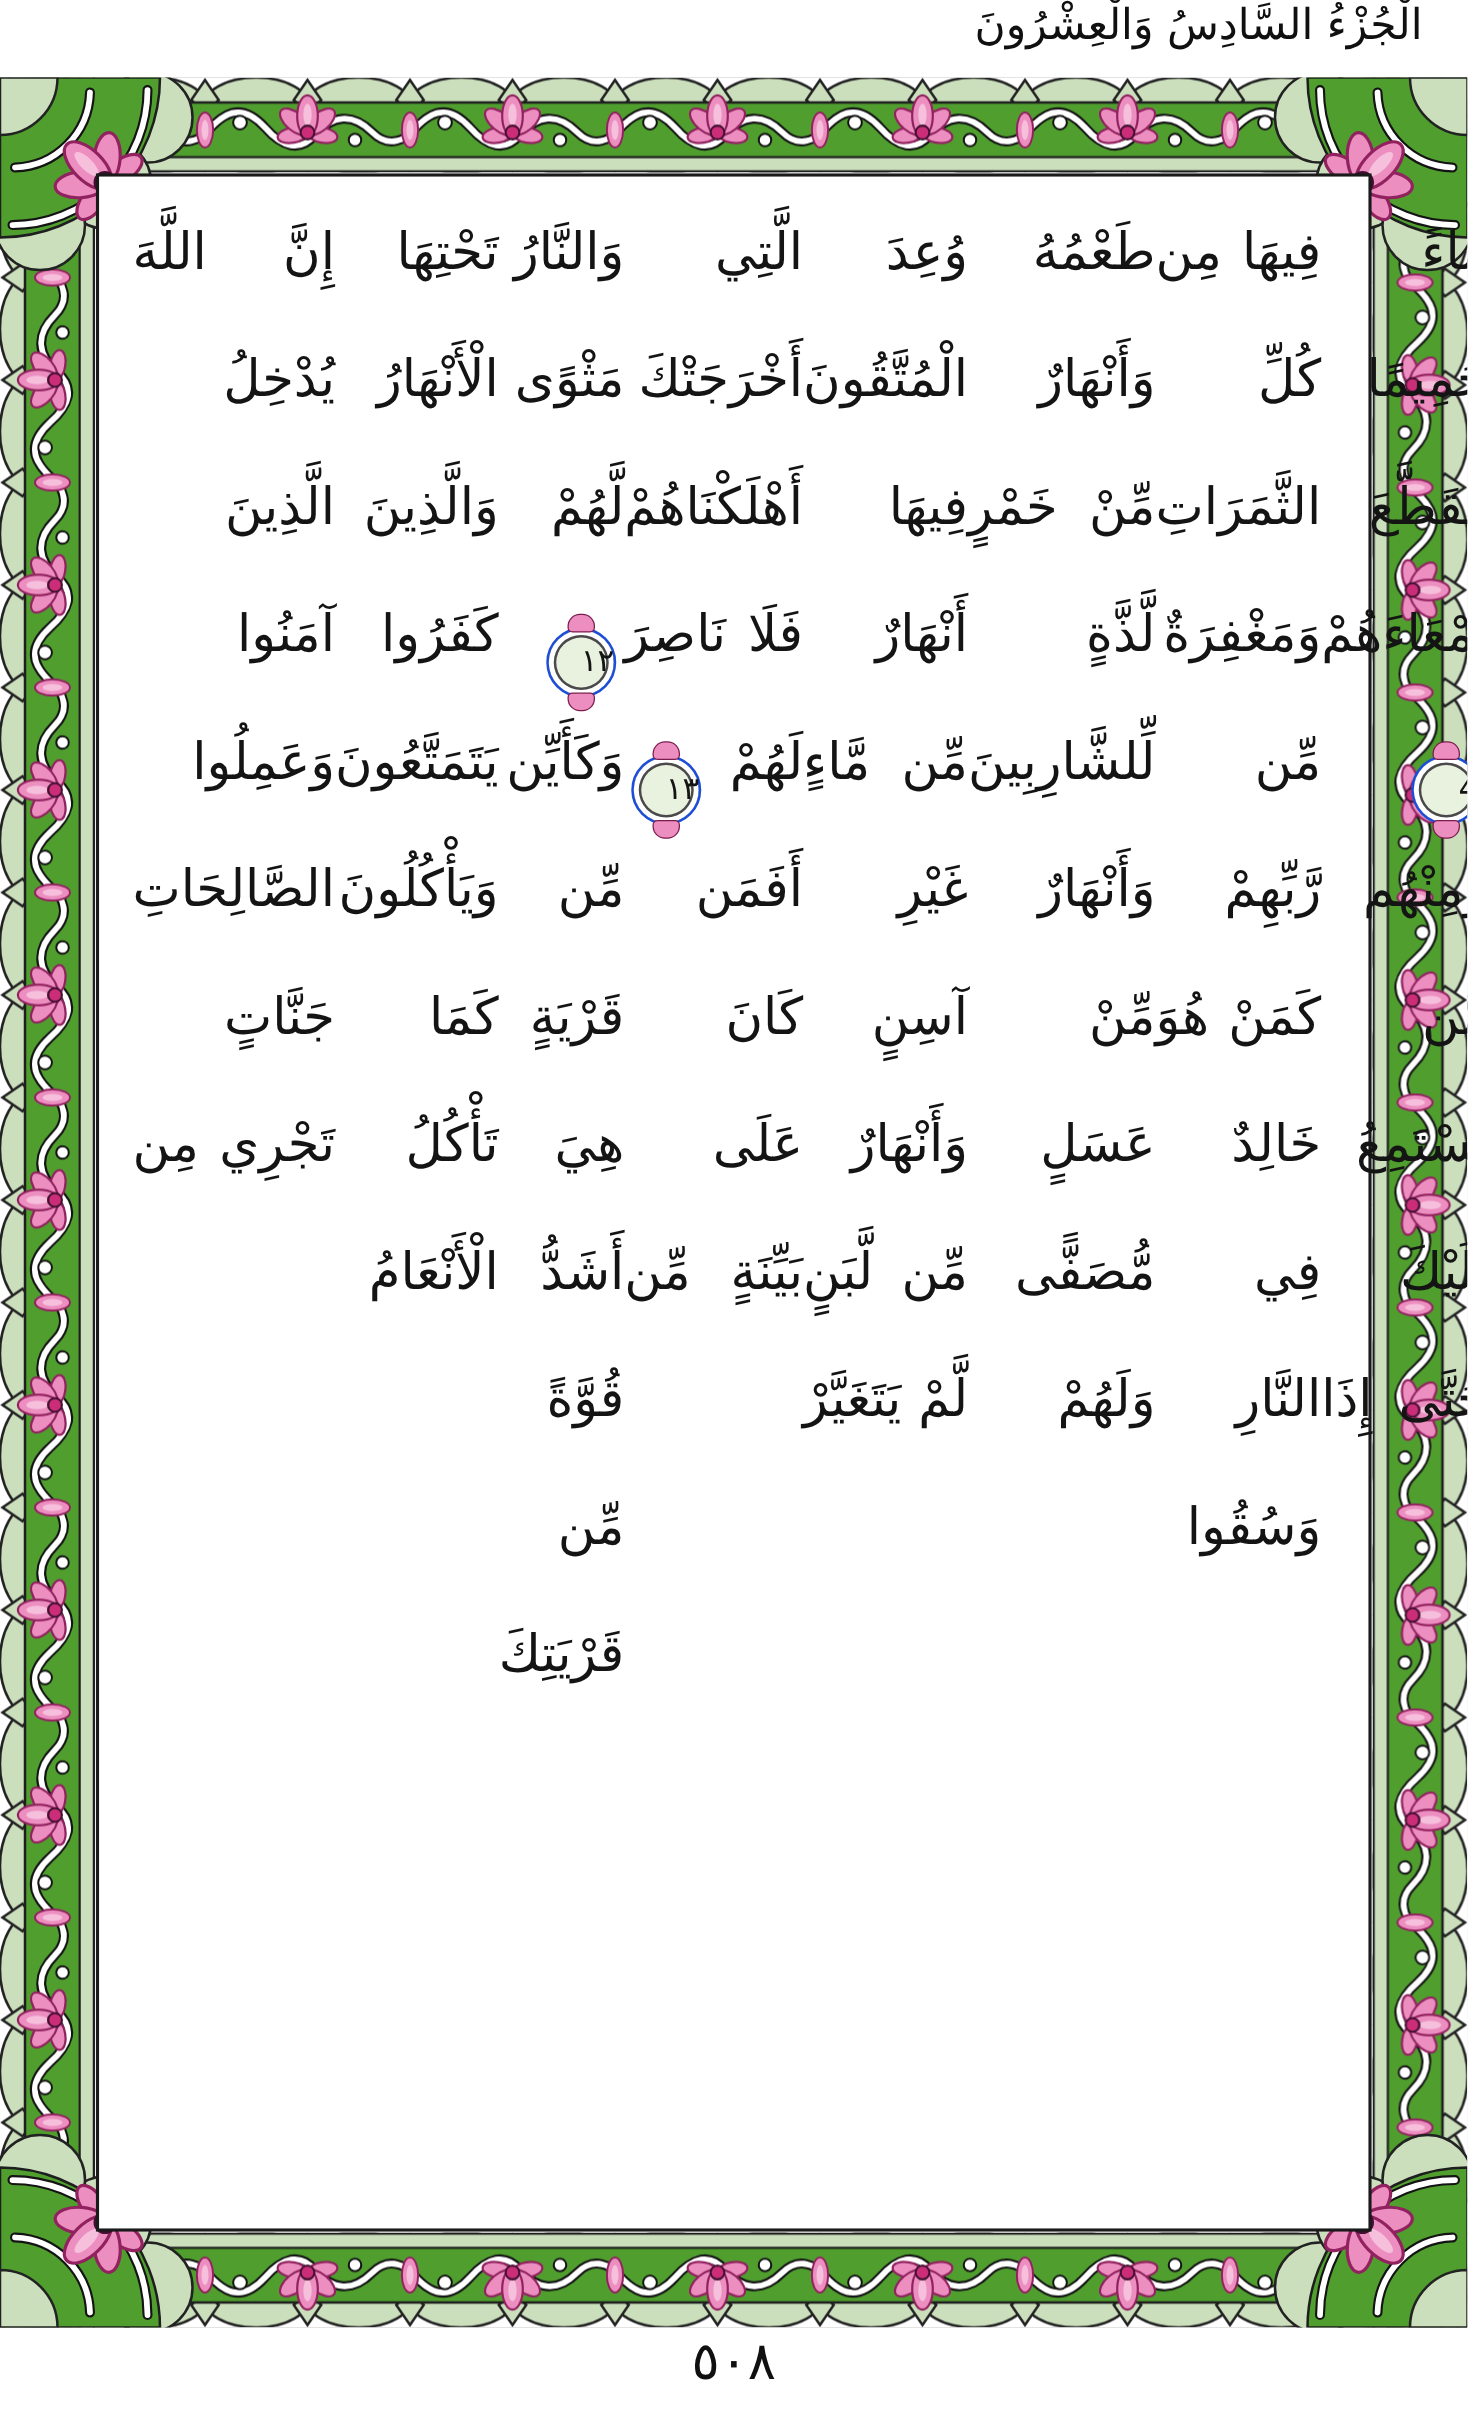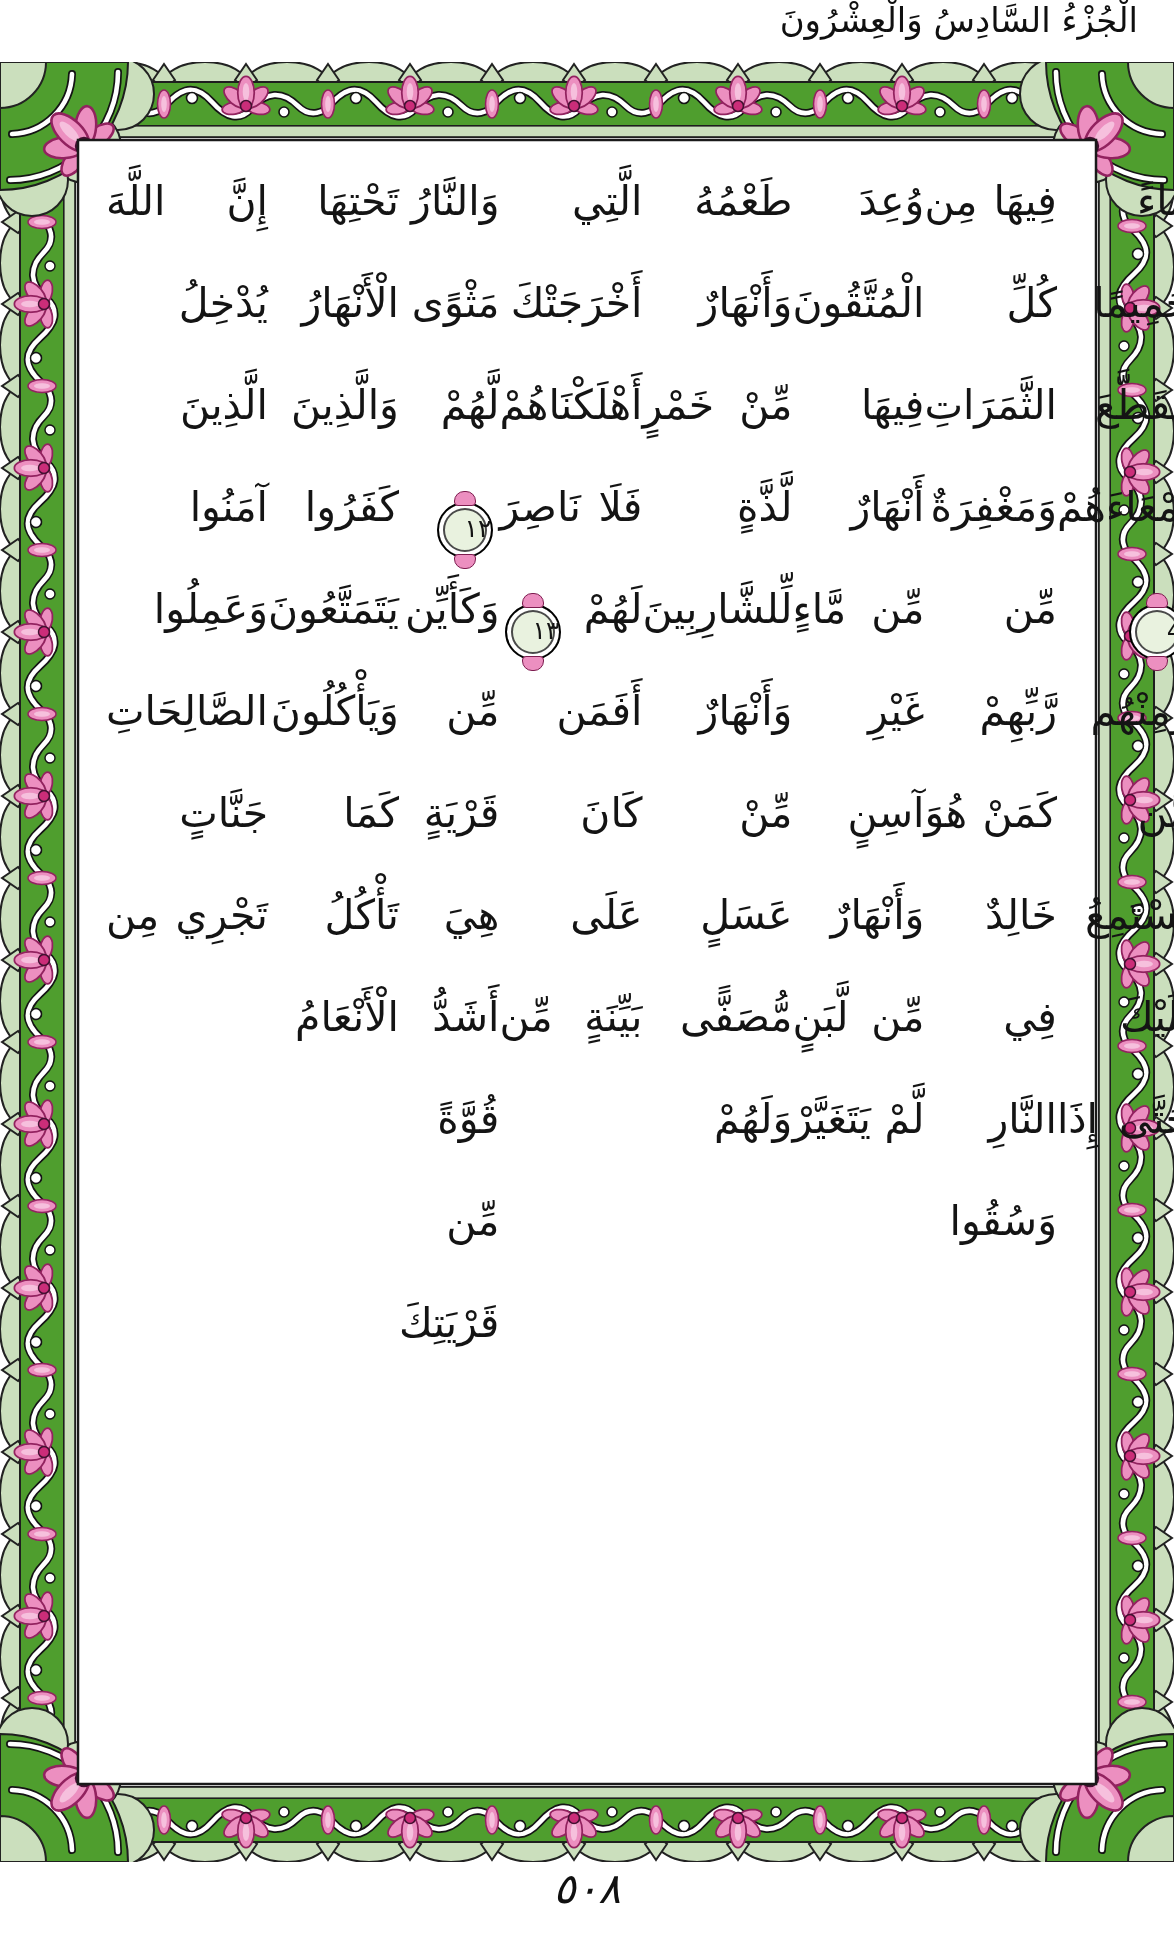--- a/index.html
+++ b/index.html
@@ -38,36 +38,36 @@
   }
   .qline{
     flex:1;direction:rtl;text-align:justify;text-align-last:justify;
     -moz-text-align-last:justify;font-size:41px;line-height:102px;
     color:var(--ink);overflow:visible;
   }
   .qtext{white-space:normal;}
   .aya{
     display:inline-block;width:52px;height:52px;line-height:50px;
     border-radius:50%;background:var(--aya_fill);
-    border:2px solid #000000;
+    border:2px solid #1d4ed8;
     box-shadow:inset 0 0 0 4px #ffffff, inset 0 0 0 6px #4a4a4a;
     text-align:center;font-size:25px;vertical-align:-16px;
     position:relative;margin:0 6px;
   }
   .aya::before,.aya::after{
     content:"";position:absolute;left:50%;transform:translateX(-50%);
     width:20px;height:13px;background:var(--flower_pink);
     border:1.5px solid #7c1b4e;
   }
   .aya::before{top:-13px;border-radius:10px 10px 4px 4px;}
   .aya::after{bottom:-13px;border-radius:4px 4px 10px 10px;}
   .aya-num{position:relative;z-index:2;}
   .page-num{
     position:absolute;top:1864px;left:0;width:100%;text-align:center;
-    font-size:42px;color:#101010;font-style:italic;
+    font-size:42px;color:#101010;
   }
 </style>
 </head>
 <body>
 
 <div class="page">
 
   <div class="hdr hdr-right">الْجُزْءُ السَّادِسُ وَالْعِشْرُونَ</div>
 
   <svg class="frame-svg" width="1174" height="1800" viewBox="0 0 1174 1800" xmlns="http://www.w3.org/2000/svg">
@@ -146,20 +146,20 @@
     <use href="#corner" transform="translate(1174,1800) scale(-1,-1)"></use>
 
     <rect x="78" y="78" width="1018" height="1644" class="inner-field"></rect>
   </svg>
 
   <div class="text-area" id="quran-lines">
       <div class="qline"><span class="qtext">إِنَّ اللَّهَ يُدْخِلُ الَّذِينَ آمَنُوا وَعَمِلُوا الصَّالِحَاتِ جَنَّاتٍ تَجْرِي مِن</span></div>
       <div class="qline"><span class="qtext">تَحْتِهَا الْأَنْهَارُ وَالَّذِينَ كَفَرُوا يَتَمَتَّعُونَ وَيَأْكُلُونَ كَمَا تَأْكُلُ الْأَنْعَامُ</span></div>
       <div class="qline"><span class="qtext">وَالنَّارُ مَثْوًى لَّهُمْ</span> <span class="aya"><span class="aya-num">١٢</span></span> <span class="qtext">وَكَأَيِّن مِّن قَرْيَةٍ هِيَ أَشَدُّ قُوَّةً مِّن قَرْيَتِكَ</span></div>
       <div class="qline"><span class="qtext">الَّتِي أَخْرَجَتْكَ أَهْلَكْنَاهُمْ فَلَا نَاصِرَ لَهُمْ</span> <span class="aya"><span class="aya-num">١٣</span></span> <span class="qtext">أَفَمَن كَانَ عَلَى بَيِّنَةٍ مِّن</span></div>
+      <div class="qline"><span class="qtext">وُعِدَ الْمُتَّقُونَ فِيهَا أَنْهَارٌ مِّن مَّاءٍ غَيْرِ آسِنٍ وَأَنْهَارٌ مِّن لَّبَنٍ لَّمْ يَتَغَيَّرْ</span></div>
       <div class="qline"><span class="qtext">طَعْمُهُ وَأَنْهَارٌ مِّنْ خَمْرٍ لَّذَّةٍ لِّلشَّارِبِينَ وَأَنْهَارٌ مِّنْ عَسَلٍ مُّصَفًّى وَلَهُمْ</span></div>
-      <div class="qline"><span class="qtext">وُعِدَ الْمُتَّقُونَ فِيهَا أَنْهَارٌ مِّن مَّاءٍ غَيْرِ آسِنٍ وَأَنْهَارٌ مِّن لَّبَنٍ لَّمْ يَتَغَيَّرْ</span></div>
       <div class="qline"><span class="qtext">فِيهَا مِن كُلِّ الثَّمَرَاتِ وَمَغْفِرَةٌ مِّن رَّبِّهِمْ كَمَنْ هُوَ خَالِدٌ فِي النَّارِ وَسُقُوا</span></div>
       <div class="qline"><span class="qtext">مَاءً حَمِيمًا فَقَطَّعَ أَمْعَاءَهُمْ</span> <span class="aya"><span class="aya-num">4</span></span> <span class="qtext">وَمِنْهُم مَّن يَسْتَمِعُ إِلَيْكَ حَتَّى إِذَا</span></div>
     </div>
 
   <div class="page-num">٥٠٨</div>
 </div>
 
 </body></html>

